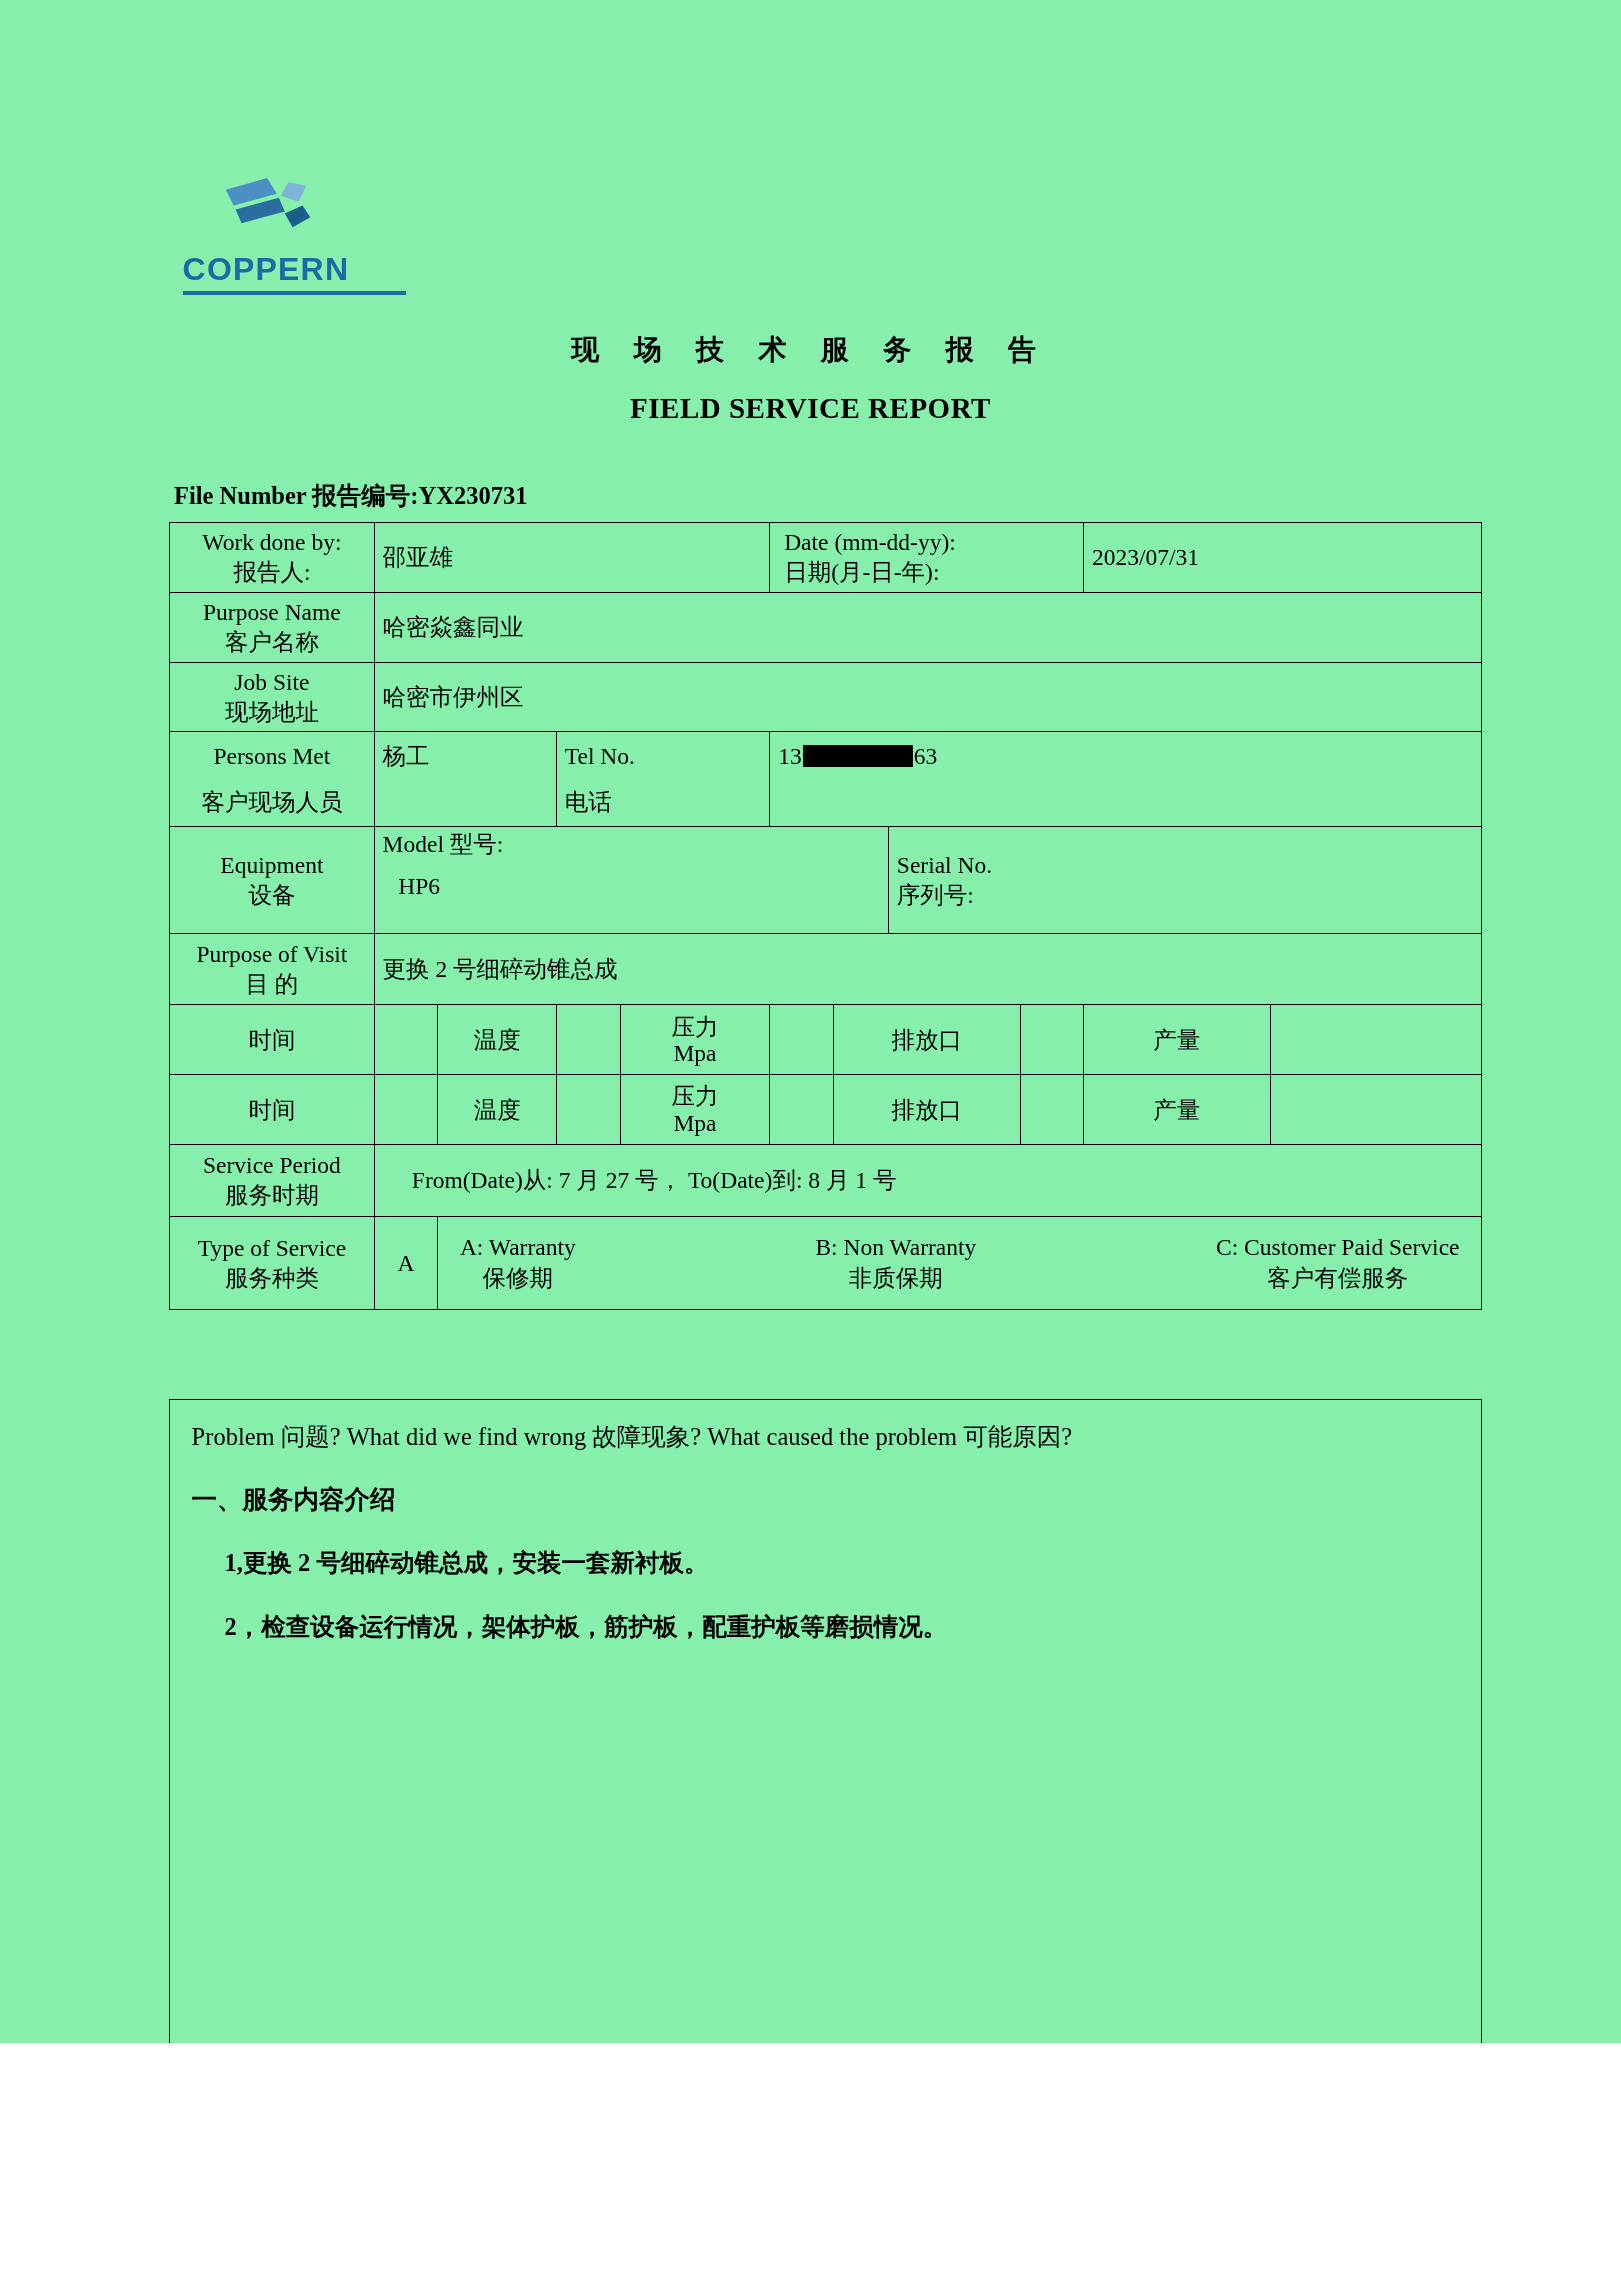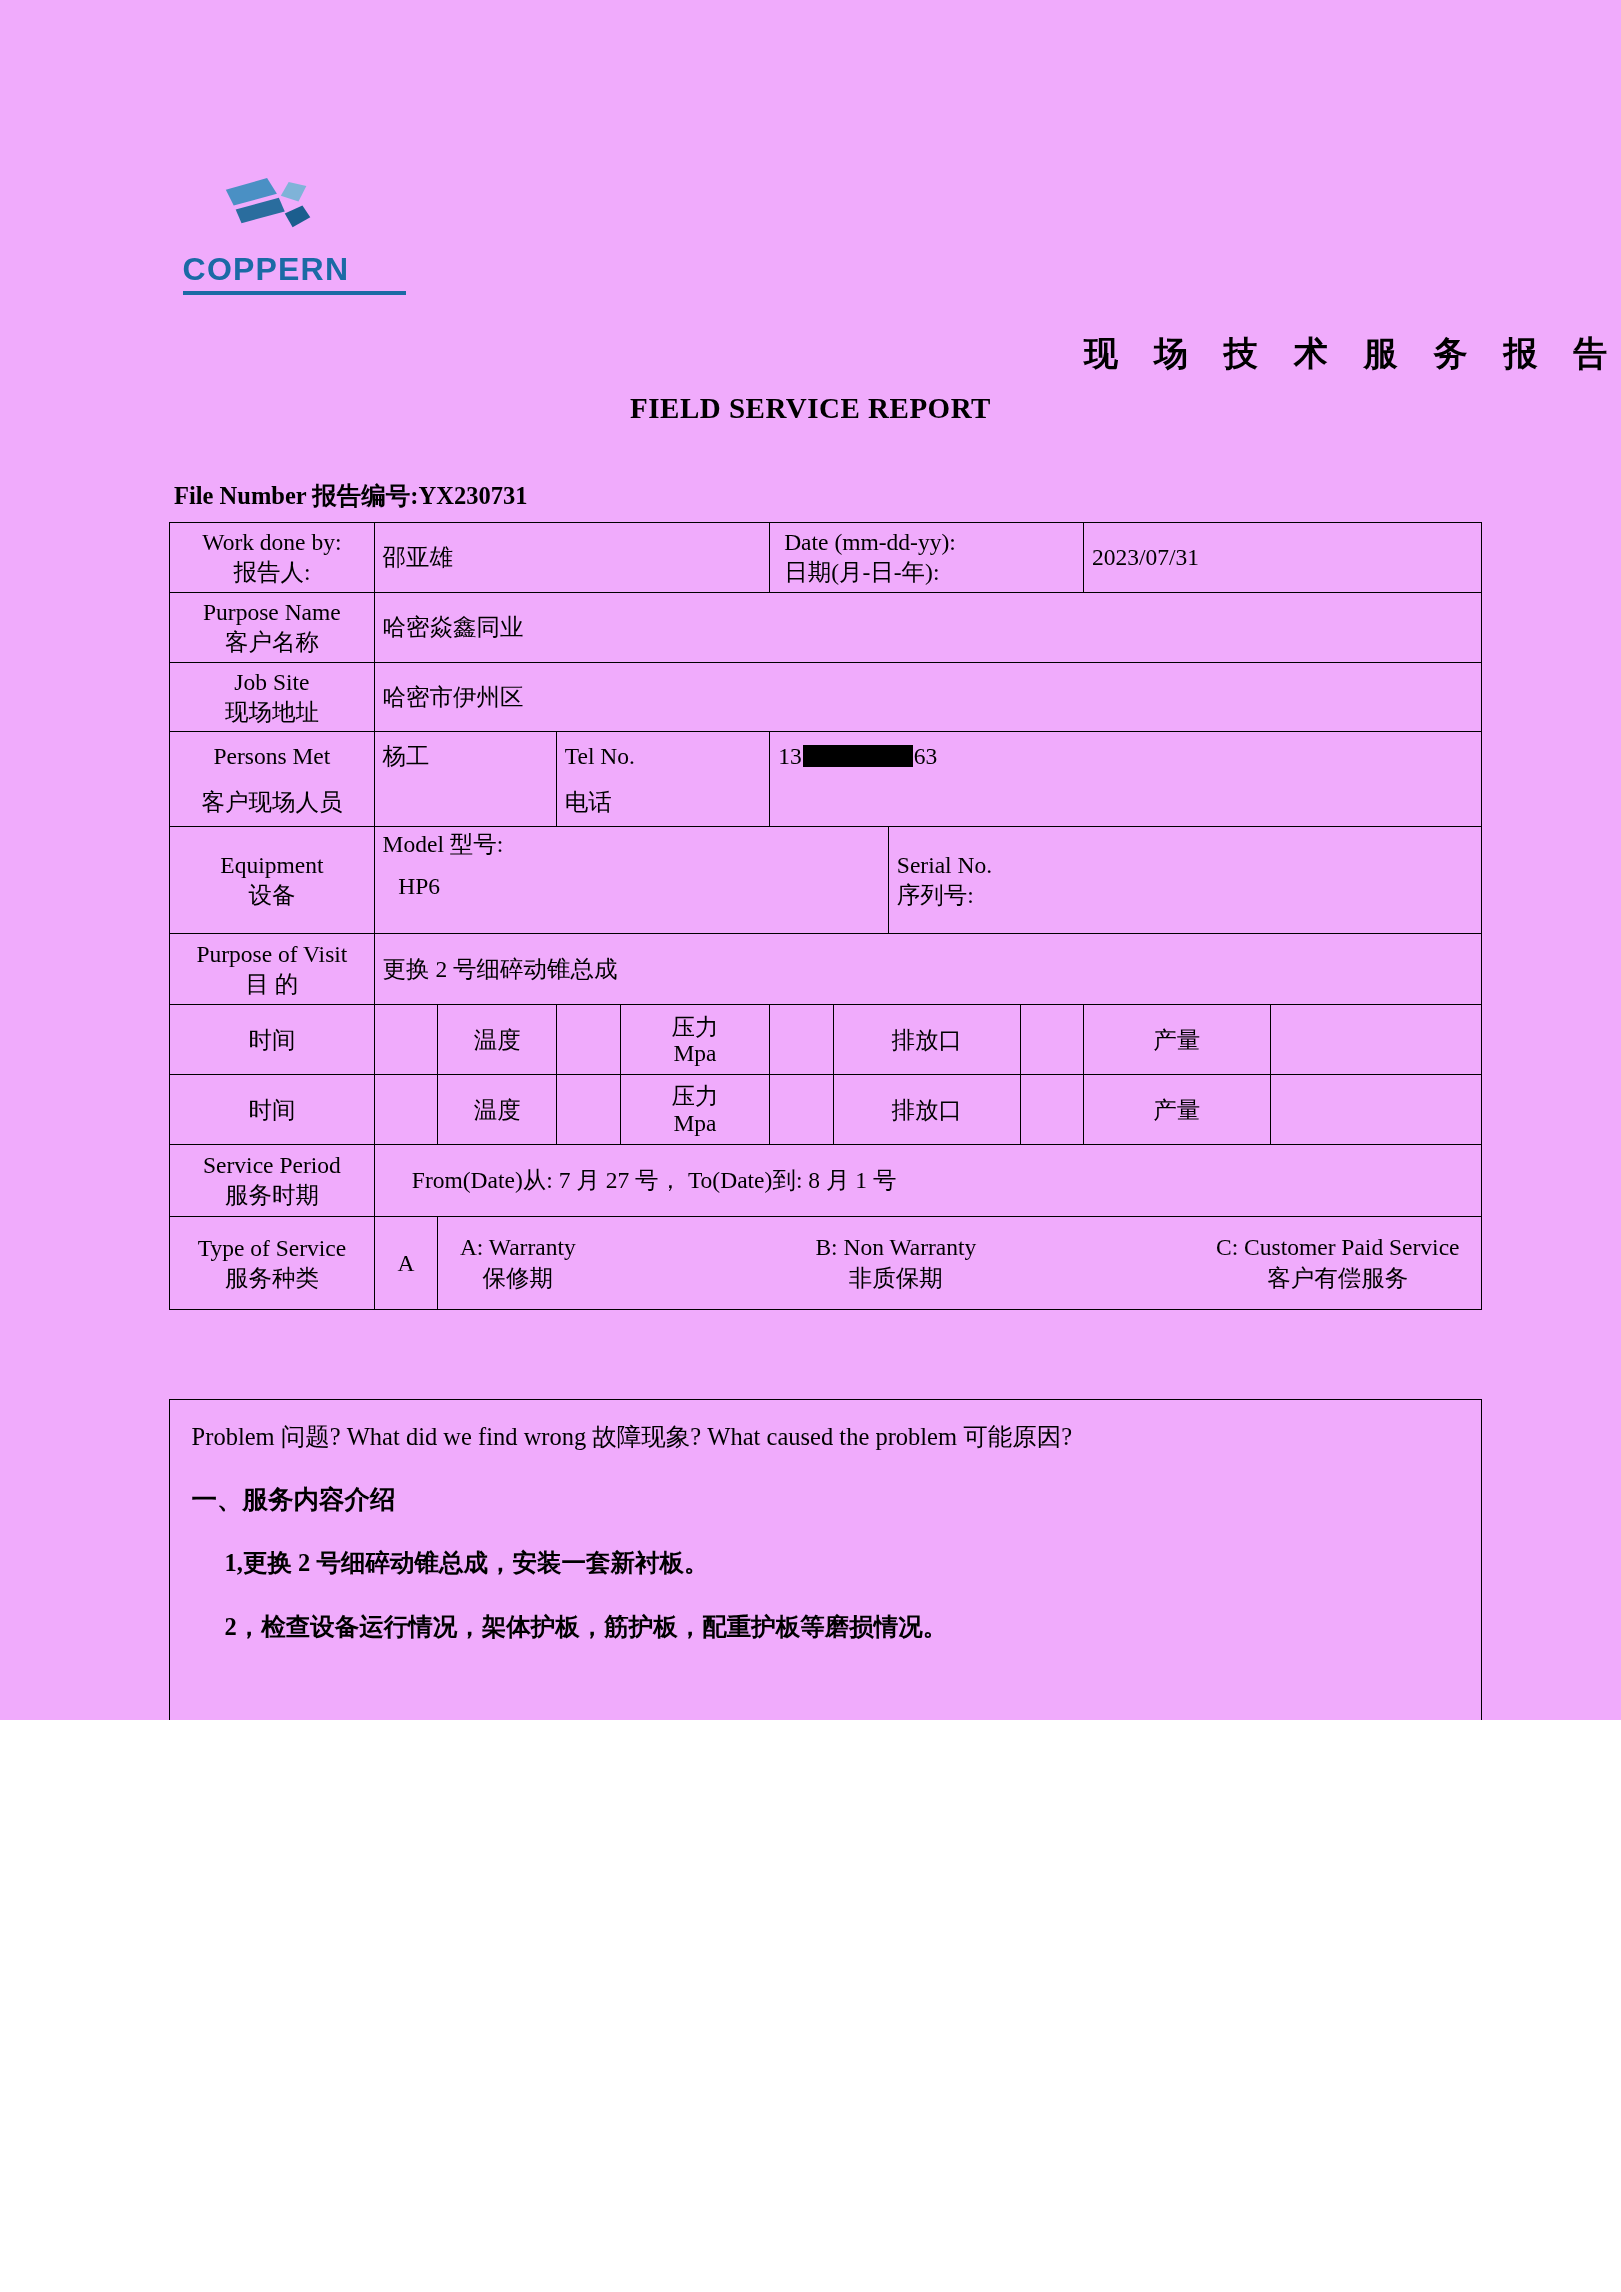--- a/index.html
+++ b/index.html
@@ -7,23 +7,23 @@
     padding: 0;
     background: #ffffff;
   }
   body {
     font-family: "Liberation Serif", serif;
     color: #000000;
   }
   .page {
     position: relative;
     width: 1621px;
-    height: 1720px;
+    height: 2043px;
     margin: 0 auto;
-    background: #f0abfc;
+    background: #86efac;
     box-sizing: border-box;
   }
   
   .logo-block {
     position: absolute;
     left: 165px;
     top: 172px;
     width: 255px;
   }
   .logo-mark {
@@ -48,24 +48,24 @@
     background: #1b6aa5;
     margin-left: 17.6px;
     margin-top: 2.9px;
   }
   
   .title-cn {
     position: absolute;
     left: 0;
     top: 331px;
     width: 1621px;
-    text-align: right;
+    text-align: center;
     font-family: "Liberation Serif", serif;
     font-weight: bold;
-    font-size: 34px;
+    font-size: 28px;
     letter-spacing: 13.7px;
   }
   .title-en {
     position: absolute;
     left: 0;
     top: 392px;
     width: 1621px;
     text-align: center;
     font-family: "Liberation Serif", serif;
     font-weight: bold;

